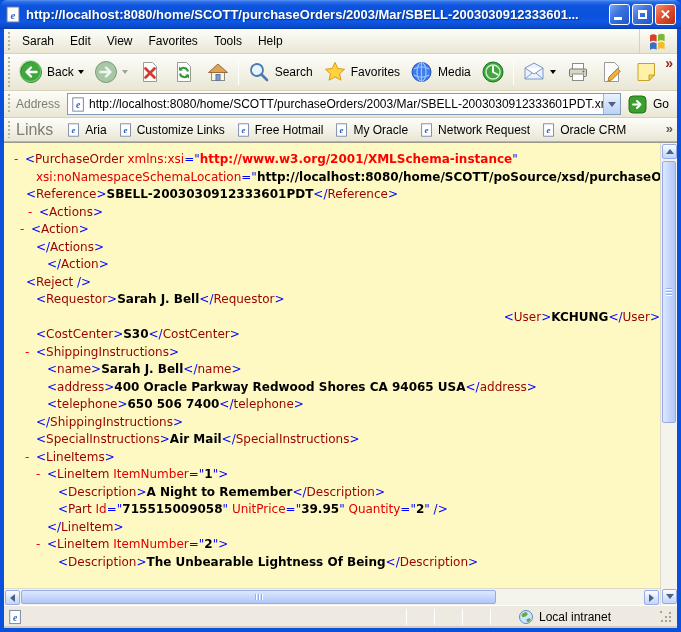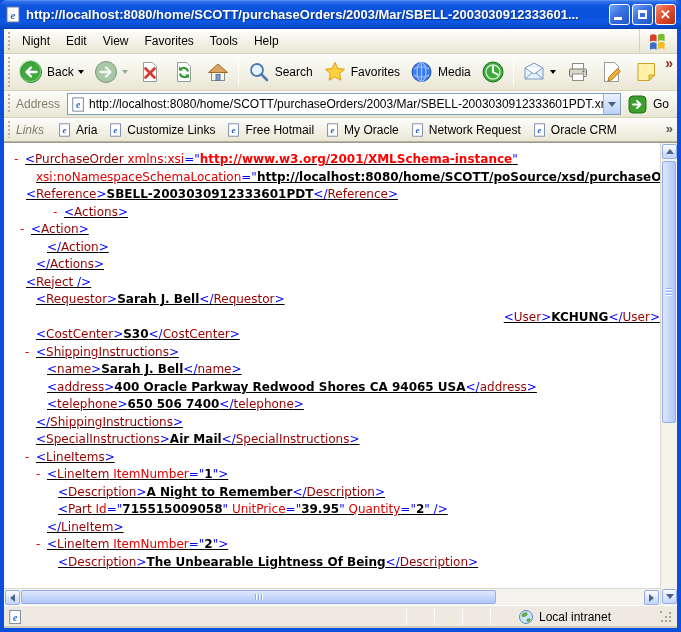--- a/index.html
+++ b/index.html
@@ -50,28 +50,28 @@
   .addr-input{flex:1;border:0;outline:0;font-family:"Liberation Sans",sans-serif;font-size:12px;
     padding:0;min-width:0;background:transparent;}
   .addr-drop{width:17px;height:20px;flex:0 0 17px;display:flex;align-items:center;justify-content:center;
     background:linear-gradient(180deg,#EAF2FE 0%,#CEDFFB 60%,#BCD1F9 100%);border-left:1px solid #9EB6D8;}
   .tri-down{width:0;height:0;border-left:4px solid transparent;border-right:4px solid transparent;
     border-top:5px solid #4D6185;}
   .go-btn{display:flex;align-items:center;margin:0 8px 0 7px;font-size:12px;}
   .go-btn .tb-label{margin-left:6px;}
   
   .linksbar{height:24px;flex:0 0 24px;border-bottom:1px solid #B9B5A3;position:relative;padding-right:16px;}
-  .links-label{font-size:12px;color:#7E7E72;margin:0 8px 0 2px;font-style:italic;}
+  .links-label{font-size:16px;color:#7E7E72;margin:0 8px 0 2px;}
   .link-item{display:flex;align-items:center;padding:0 6px;font-size:12px;white-space:nowrap;}
   .link-item .e-icon{margin-right:4px;}
   .e-icon{width:14px;height:16px;flex:0 0 auto;}
   .links-chevron{position:absolute;right:4px;top:3px;color:#555;font-weight:bold;font-size:13px;}
   
-  .content{flex:1;min-height:0;background:#ffffff;border-top:1px solid #9C9A8D;display:grid;
-    grid-template-columns:1fr 17px;grid-template-rows:1fr 17px;text-decoration:underline;}
+  .content{flex:1;min-height:0;background:#fef9c3;border-top:1px solid #9C9A8D;display:grid;
+    grid-template-columns:1fr 17px;grid-template-rows:1fr 17px;}
   .xml-viewport{grid-column:1;grid-row:1;overflow:hidden;white-space:nowrap;padding-top:8px;
     font-family:"DejaVu Sans",sans-serif;font-size:12px;line-height:17.5px;}
   .xml-line{white-space:pre;}
   .xml-marker{display:inline-block;width:11px;color:var(--c-marker,#f00);font-weight:normal;}
   .seg-p{color:var(--c-punct,#0000ff);}
   .seg-t{color:var(--c-tag,#990000);}
   .seg-a{color:var(--c-attr,#e00000);}
   .seg-v{color:var(--c-value,#000);font-weight:bold;}
   .seg-n{color:var(--c-nsvalue,#f00);font-weight:bold;}
   .seg-x{color:var(--c-text,#000);font-weight:bold;}
@@ -126,21 +126,21 @@
     <span class="win-btn btn-red">
         <span class="glyph-close">✕</span>
       </span>
   </div>
 
   <div class="chrome">
 
     <div class="bar menubar">
       <span class="grip"></span>
       <span id="menu-items" style="display:flex;">
-          <span class="menu-item">Night</span>
+          <span class="menu-item">Sarah</span>
           <span class="menu-item">Edit</span>
           <span class="menu-item">View</span>
           <span class="menu-item">Favorites</span>
           <span class="menu-item">Tools</span>
           <span class="menu-item">Help</span>
         </span>
       <span class="flag-wrap">
         <svg width="24" height="24" viewBox="0 0 24 24">
           <path d="M3 6.5c2-1.6 4.3-1.6 6.6-.2v6.5C7.3 11.4 5 11.4 3 13z" fill="#D8402B"></path>
           <path d="M11 6c2-1.6 4.3-1.6 6.6-.2v6.5C15.3 10.9 13 10.9 11 12.5z" fill="#7CB92F"></path>
@@ -351,24 +351,24 @@
           </span>
         </span>
       <span class="links-chevron">»</span>
     </div>
 
     <div class="content">
       <div class="xml-viewport" id="xml-tree">
           <div class="xml-line" style="padding-left: 10px;"><span class="xml-marker">-</span><span class="seg-p">&lt;</span><span class="seg-t">PurchaseOrder</span><span class="seg-a"> xmlns:xsi</span><span class="seg-p">="</span><span class="seg-n">http://www.w3.org/2001/XMLSchema-instance</span><span class="seg-p">"</span></div>
           <div class="xml-line" style="padding-left: 21px;"><span class="xml-marker"></span><span class="seg-a">xsi:noNamespaceSchemaLocation</span><span class="seg-p">="</span><span class="seg-v">http://localhost:8080/home/SCOTT/poSource/xsd/purchaseOrder.xsd</span></div>
           <div class="xml-line" style="padding-left: 11px;"><span class="xml-marker"></span><span class="seg-p">&lt;</span><span class="seg-t">Reference</span><span class="seg-p">&gt;</span><span class="seg-x">SBELL-2003030912333601PDT</span><span class="seg-p">&lt;/</span><span class="seg-t">Reference</span><span class="seg-p">&gt;</span></div>
-          <div class="xml-line" style="padding-left: 9px; margin-left: 40px;"><span class="xml-marker">-</span><span class="seg-p">&lt;</span><span class="seg-t">Actions</span><span class="seg-p">&gt;</span></div>
+          <div class="xml-line" style="padding-left: 24px;"><span class="xml-marker">-</span><span class="seg-p">&lt;</span><span class="seg-t">Actions</span><span class="seg-p">&gt;</span></div>
           <div class="xml-line" style="padding-left: 16px;"><span class="xml-marker">-</span><span class="seg-p">&lt;</span><span class="seg-t">Action</span><span class="seg-p">&gt;</span></div>
+          <div class="xml-line" style="padding-left: 21px;"><span class="xml-marker"></span><span class="seg-p">&lt;/</span><span class="seg-t">Actions</span><span class="seg-p">&gt;</span></div>
           <div class="xml-line" style="padding-left: 32px;"><span class="xml-marker"></span><span class="seg-p">&lt;/</span><span class="seg-t">Action</span><span class="seg-p">&gt;</span></div>
-          <div class="xml-line" style="padding-left: 21px;"><span class="xml-marker"></span><span class="seg-p">&lt;/</span><span class="seg-t">Actions</span><span class="seg-p">&gt;</span></div>
           <div class="xml-line" style="padding-left: 11px;"><span class="xml-marker"></span><span class="seg-p">&lt;</span><span class="seg-t">Reject</span><span class="seg-p"> /&gt;</span></div>
           <div class="xml-line" style="padding-left: 21px;"><span class="xml-marker"></span><span class="seg-p">&lt;</span><span class="seg-t">Requestor</span><span class="seg-p">&gt;</span><span class="seg-x">Sarah J. Bell</span><span class="seg-p">&lt;/</span><span class="seg-t">Requestor</span><span class="seg-p">&gt;</span></div>
           <div class="xml-line" style="padding-left: 35px; text-align: right;"><span class="xml-marker"></span><span class="seg-p">&lt;</span><span class="seg-t">User</span><span class="seg-p">&gt;</span><span class="seg-x">KCHUNG</span><span class="seg-p">&lt;/</span><span class="seg-t">User</span><span class="seg-p">&gt;</span></div>
           <div class="xml-line" style="padding-left: 21px;"><span class="xml-marker"></span><span class="seg-p">&lt;</span><span class="seg-t">CostCenter</span><span class="seg-p">&gt;</span><span class="seg-x">S30</span><span class="seg-p">&lt;/</span><span class="seg-t">CostCenter</span><span class="seg-p">&gt;</span></div>
           <div class="xml-line" style="padding-left: 21px;"><span class="xml-marker">-</span><span class="seg-p">&lt;</span><span class="seg-t">ShippingInstructions</span><span class="seg-p">&gt;</span></div>
           <div class="xml-line" style="padding-left: 32px;"><span class="xml-marker"></span><span class="seg-p">&lt;</span><span class="seg-t">name</span><span class="seg-p">&gt;</span><span class="seg-x">Sarah J. Bell</span><span class="seg-p">&lt;/</span><span class="seg-t">name</span><span class="seg-p">&gt;</span></div>
           <div class="xml-line" style="padding-left: 32px;"><span class="xml-marker"></span><span class="seg-p">&lt;</span><span class="seg-t">address</span><span class="seg-p">&gt;</span><span class="seg-x">400 Oracle Parkway Redwood Shores CA 94065 USA</span><span class="seg-p">&lt;/</span><span class="seg-t">address</span><span class="seg-p">&gt;</span></div>
           <div class="xml-line" style="padding-left: 32px;"><span class="xml-marker"></span><span class="seg-p">&lt;</span><span class="seg-t">telephone</span><span class="seg-p">&gt;</span><span class="seg-x">650 506 7400</span><span class="seg-p">&lt;/</span><span class="seg-t">telephone</span><span class="seg-p">&gt;</span></div>
           <div class="xml-line" style="padding-left: 21px;"><span class="xml-marker"></span><span class="seg-p">&lt;/</span><span class="seg-t">ShippingInstructions</span><span class="seg-p">&gt;</span></div>
           <div class="xml-line" style="padding-left: 21px;"><span class="xml-marker"></span><span class="seg-p">&lt;</span><span class="seg-t">SpecialInstructions</span><span class="seg-p">&gt;</span><span class="seg-x">Air Mail</span><span class="seg-p">&lt;/</span><span class="seg-t">SpecialInstructions</span><span class="seg-p">&gt;</span></div>

